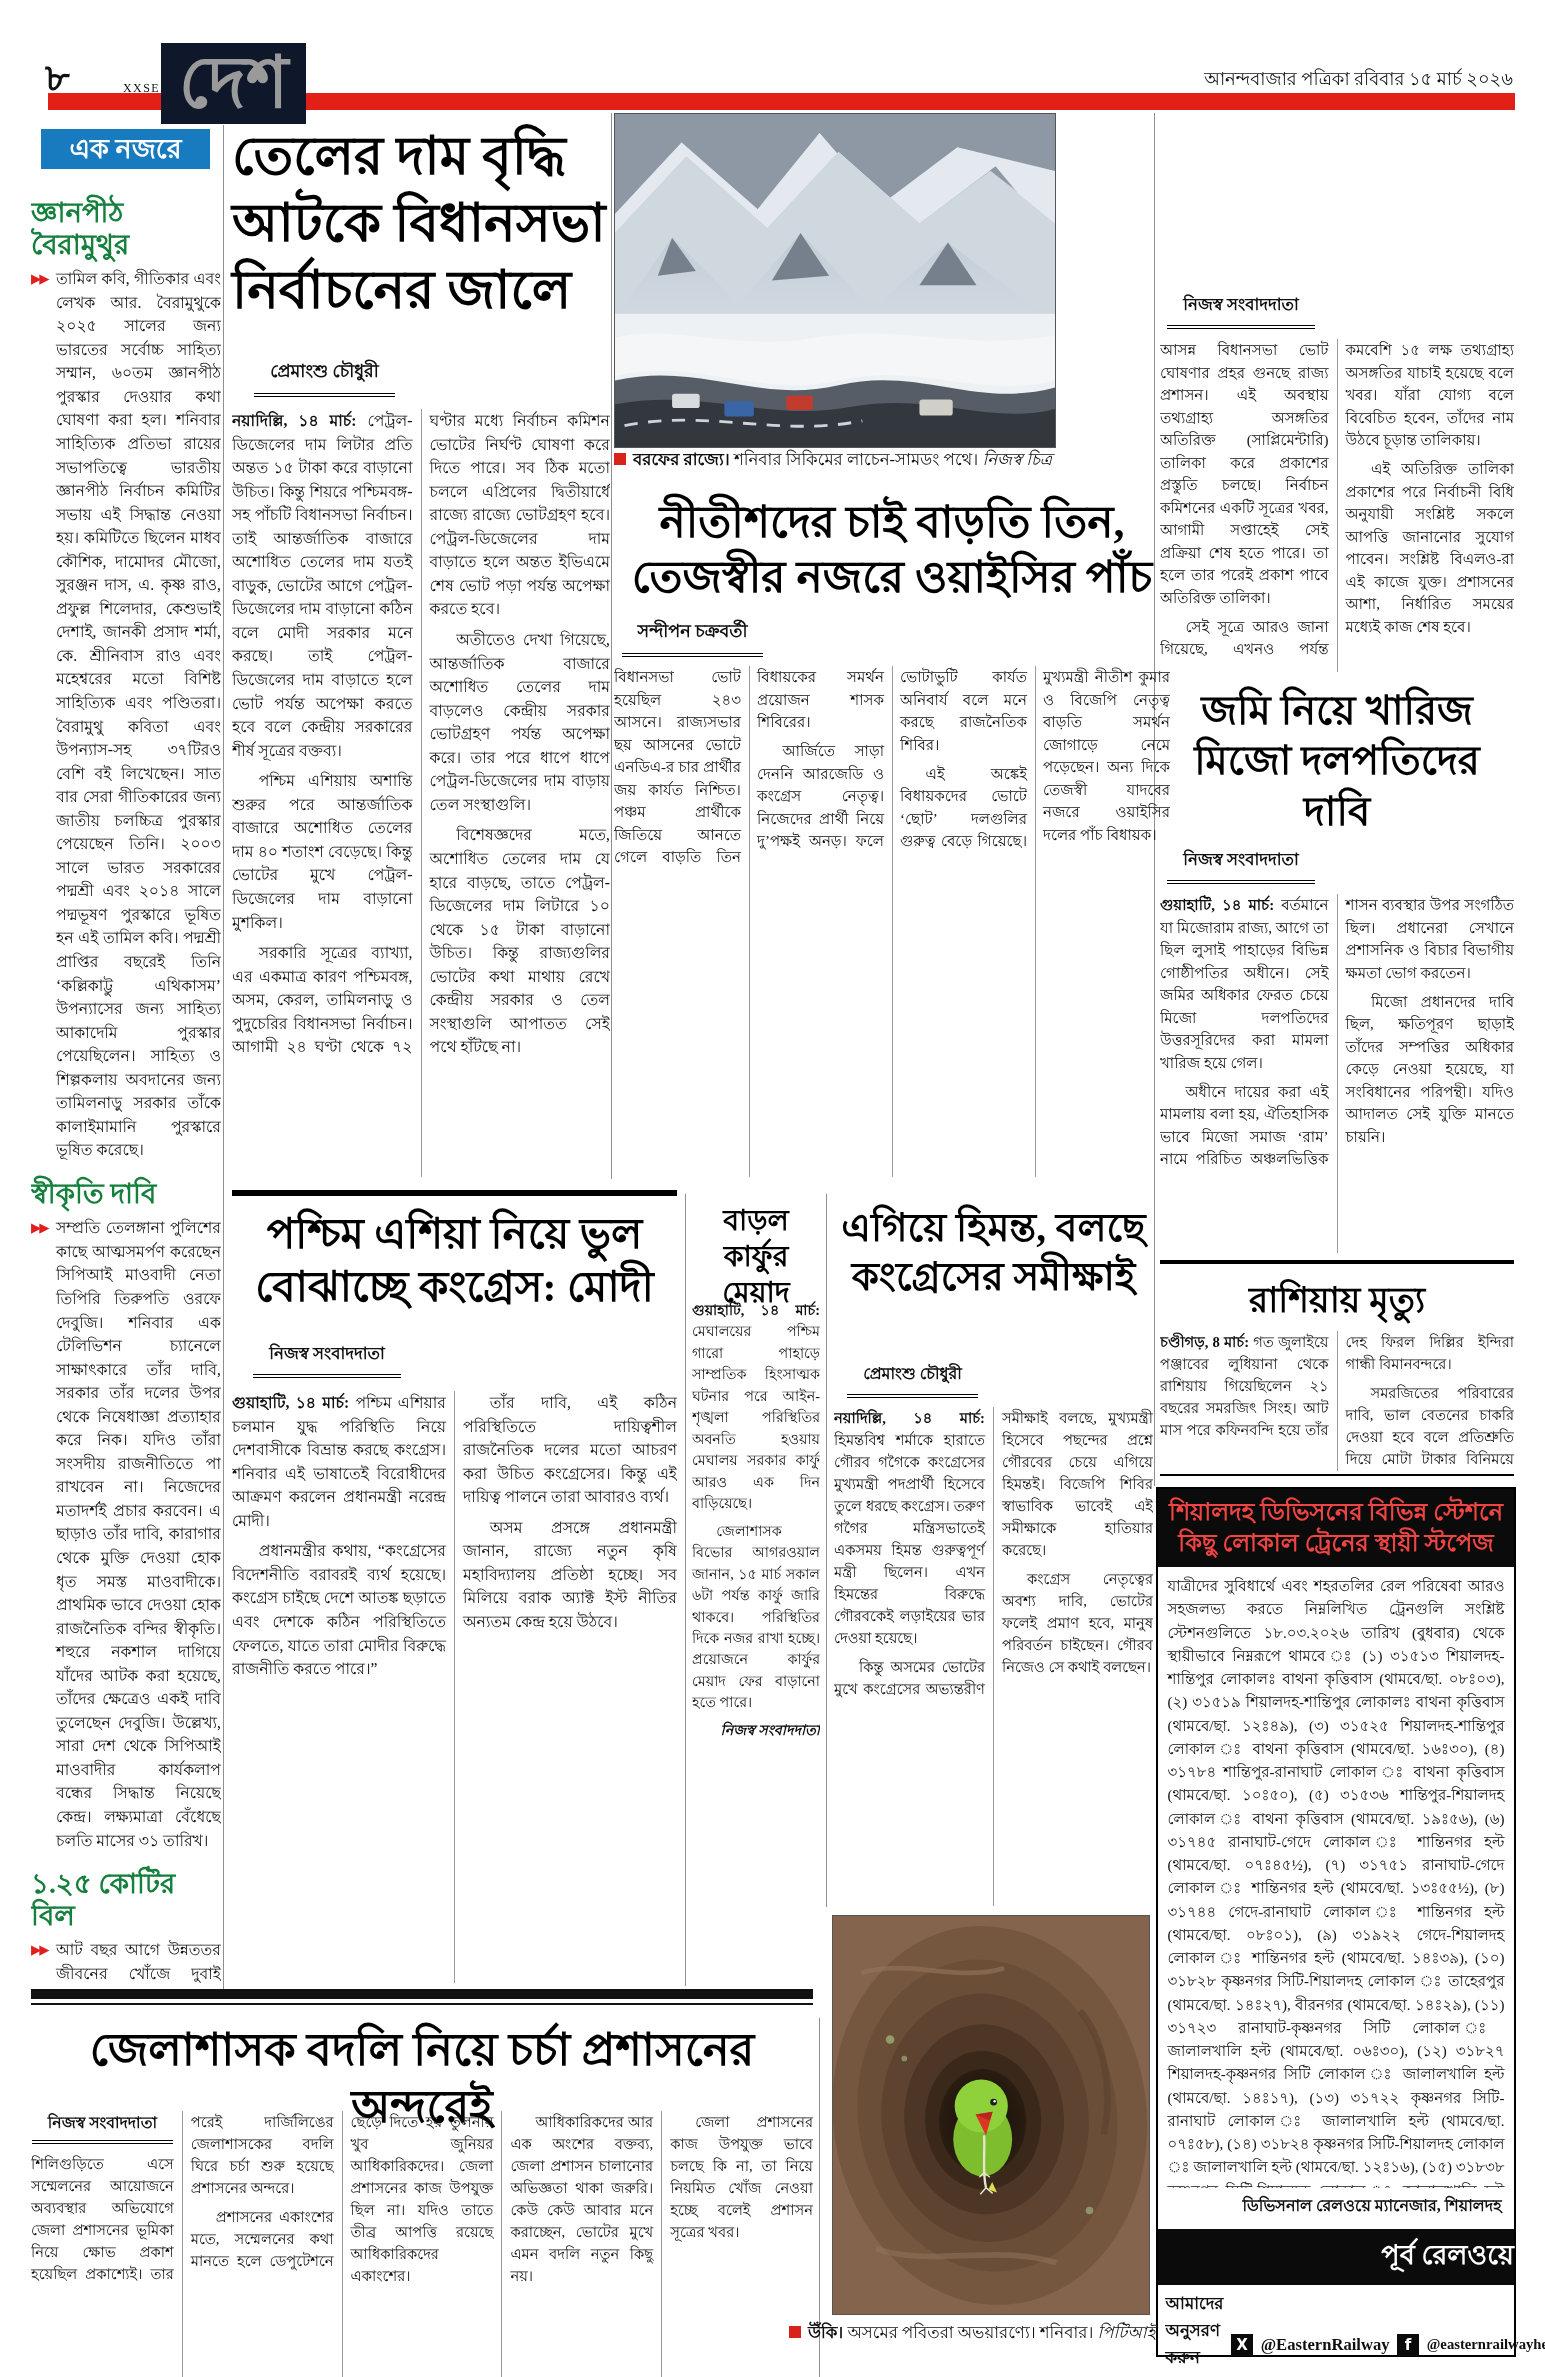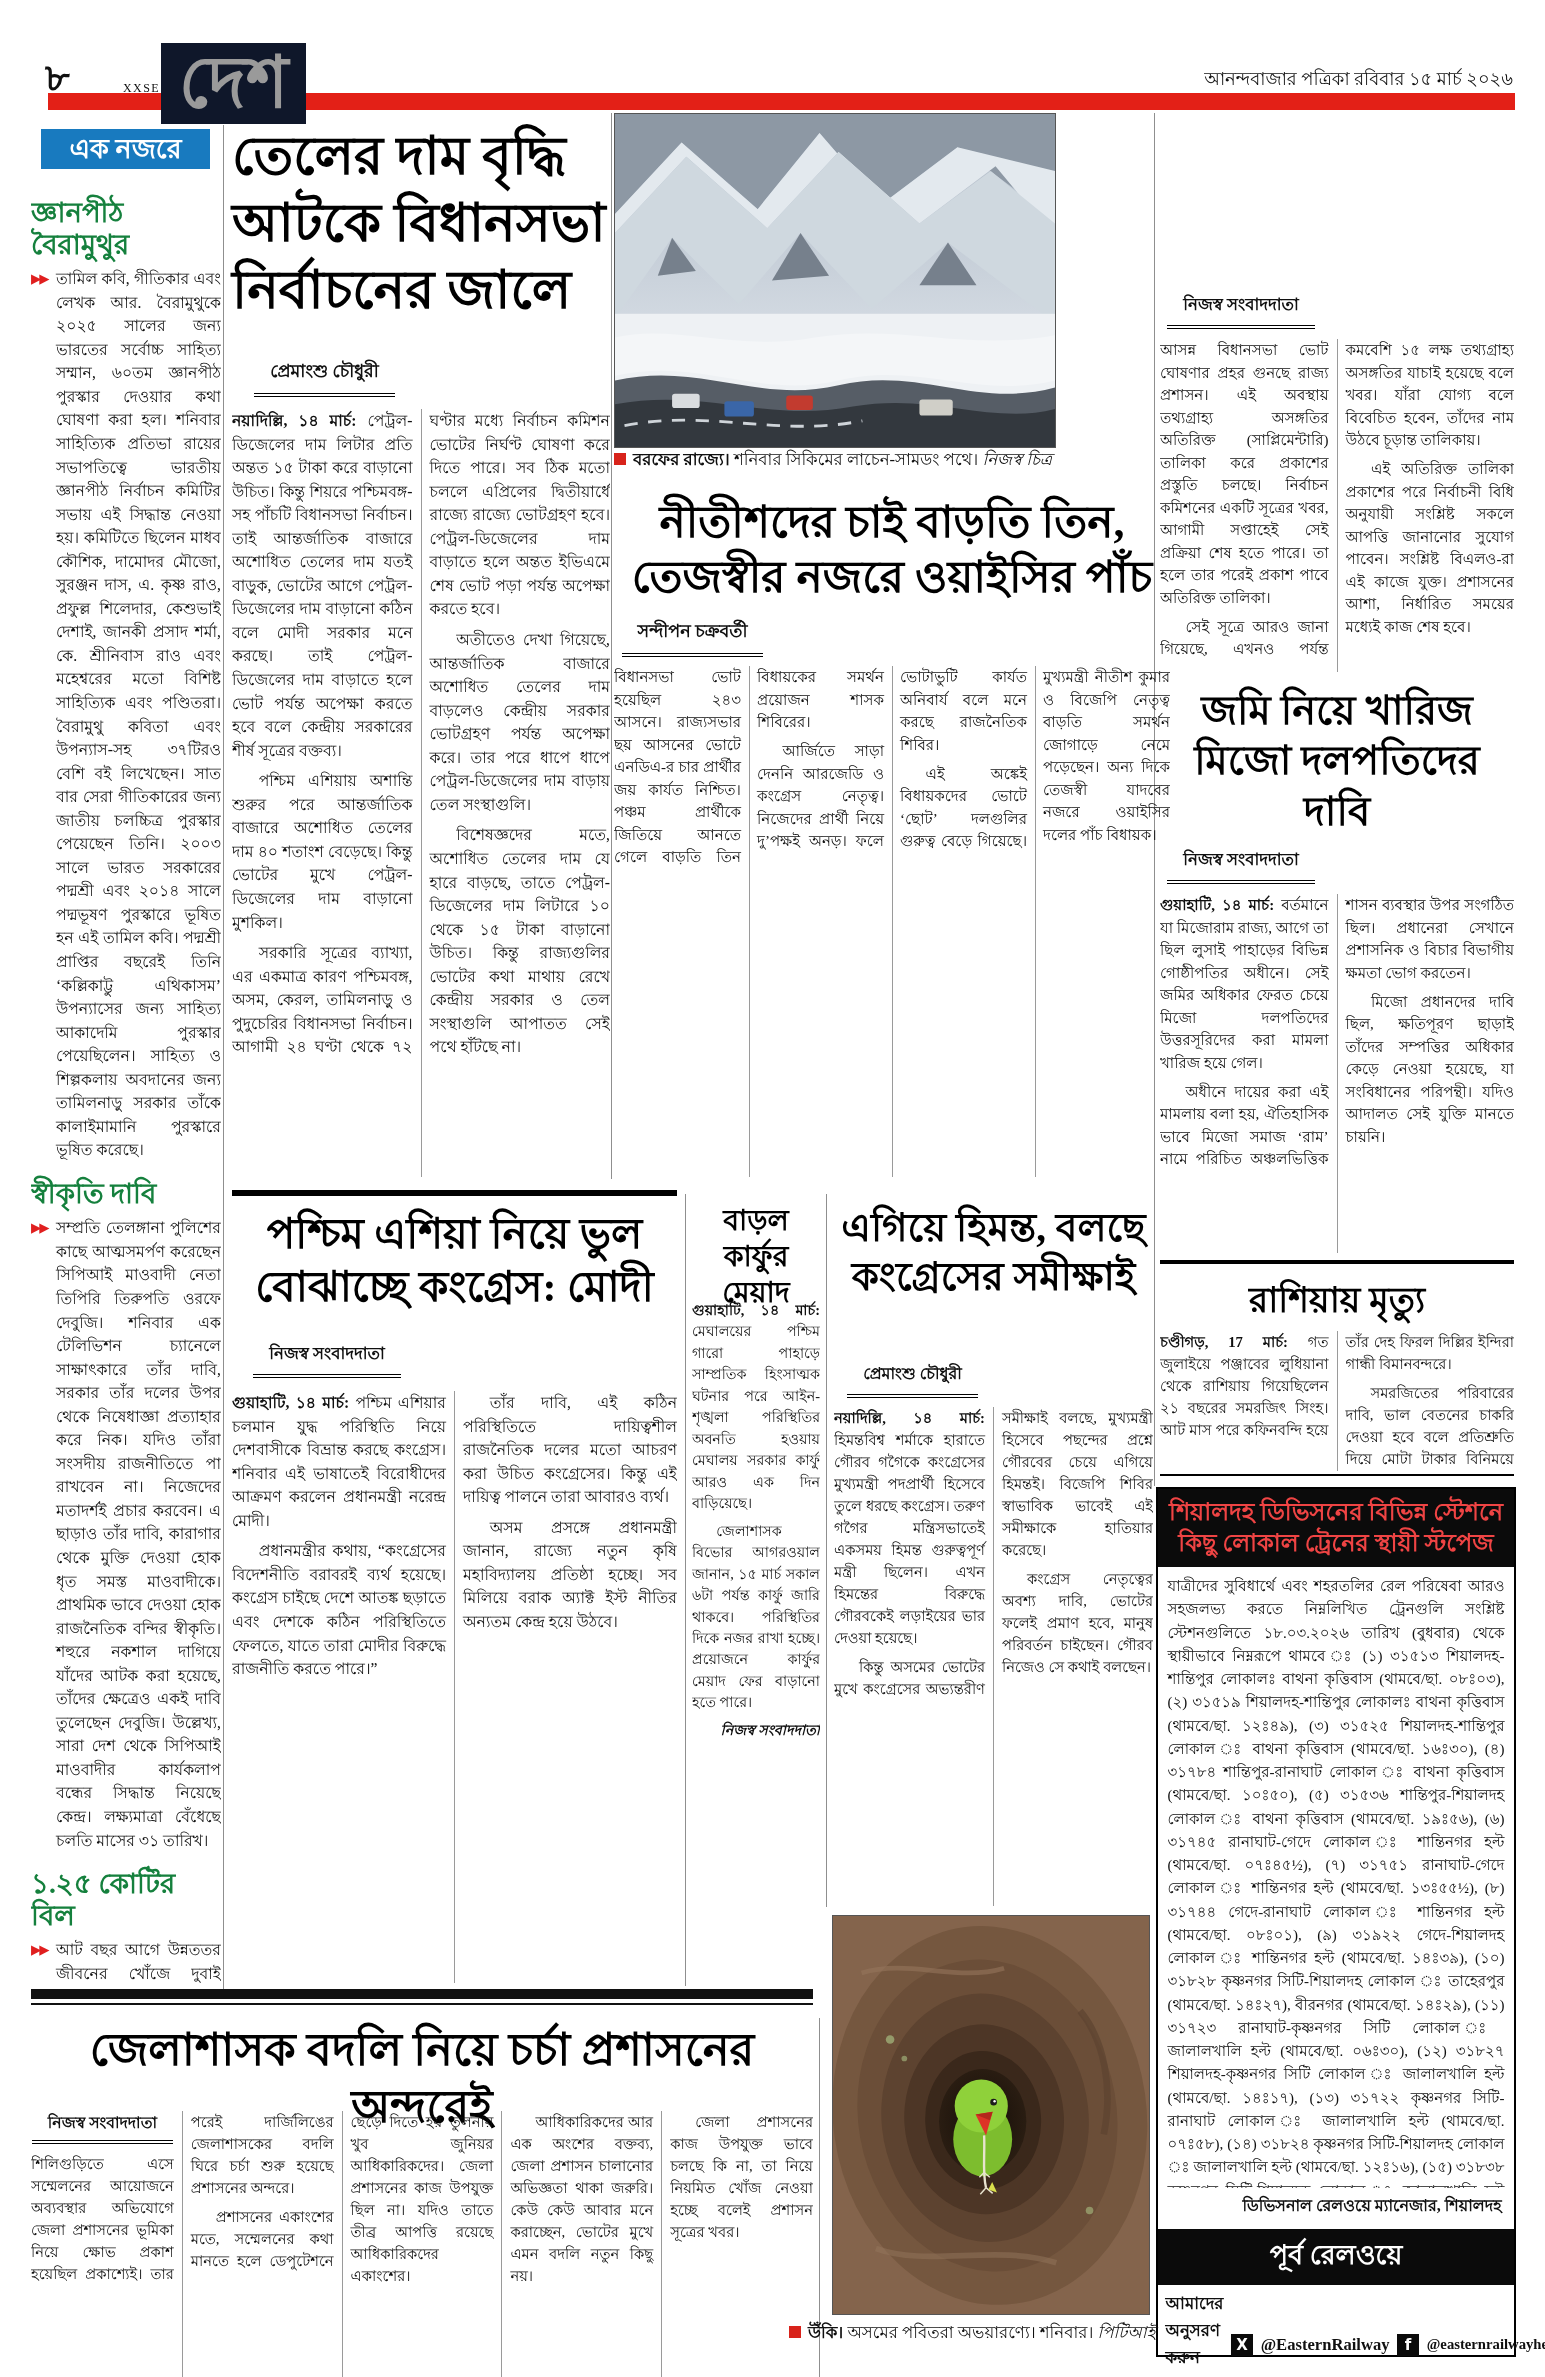--- a/index.html
+++ b/index.html
@@ -33,21 +33,21 @@
   .credit-r{text-align:right;font-style:italic;font-weight:bold;text-indent:0;}
   
   #train-box{position:absolute;left:1156px;top:1487px;width:360px;height:870px;
              border:2.4px solid #000;box-sizing:border-box;background:#fff;}
   #train-box .tb-title{background:#0b0b0b;color:#ef4444;font-weight:bold;font-size:24px;
              line-height:1.3;text-align:center;padding:7.6px 6.7px;}
   #train-box .tb-body{font-size:15px;line-height:1.55;text-align:justify;
              padding:8.6px 9.5px 0;height:613px;overflow:hidden;}
   #train-box .tb-sign{font-size:16px;font-weight:bold;text-align:right;padding:4.8px 12.4px 3.8px;}
   #train-box .tb-band{background:#0b0b0b;color:#fff;font-weight:bold;font-size:27px;
-             text-align:center;padding:5.7px 0;margin-top:4.8px;}
+             text-align:right;padding:5.7px 0;margin-top:4.8px;}
   #train-box .tb-follow{display:flex;align-items:center;gap:7.6px;font-size:16.6px;
              font-weight:bold;padding:5.7px 7.6px;}
   .soc{display:inline-flex;align-items:center;justify-content:center;width:22px;height:22px;
        background:#0b0b0b;color:#fff;font-family:"DejaVu Sans",sans-serif;
        font-weight:bold;font-size:15px;flex:0 0 auto;}
   #logo-box{position:absolute;left:161px;top:43px;width:145px;height:81px;background:#0f172a;
             z-index:3;text-align:center;font-weight:bold;font-size:72px;line-height:80px;color:#9a9a9a;}
   .photo-frame{position:absolute;border:0.5px solid #555;overflow:hidden;}
 </style>
 </head>
@@ -165,21 +165,21 @@
     <div>
         <p>অধীনে দায়ের করা এই মামলায় বলা হয়, ঐতিহাসিক ভাবে মিজো সমাজ ‘রাম’ নামে পরিচিত অঞ্চলভিত্তিক শাসন ব্যবস্থার উপর সংগঠিত ছিল। প্রধানেরা সেখানে প্রশাসনিক ও বিচার বিভাগীয় ক্ষমতা ভোগ করতেন।</p>
         <p>মিজো প্রধানদের দাবি ছিল, ক্ষতিপূরণ ছাড়াই তাঁদের সম্পত্তির অধিকার কেড়ে নেওয়া হয়েছে, যা সংবিধানের পরিপন্থী। যদিও আদালত সেই যুক্তি মানতে চায়নি।</p>
       </div>
   </div>
 
   <div class="hrule" style="left:1160px;top:1260px;width:354px;height:4.3px;"></div>
 
   <div class="abs hl ctr" style="left:1160px;top:1279px;width:354px;font-size:35px;">রাশিয়ায় মৃত্যু</div>
   <div class="abs body-txt cols2" style="left:1160px;top:1331px;width:354px;height:140px;font-size:14.7px;">
-    <p class="lede"><b class="dl">চণ্ডীগড়, 17 মার্চ:</b> <span>গত জুলাইয়ে পঞ্জাবের লুধিয়ানা থেকে রাশিয়ায় গিয়েছিলেন ২১ বছরের সমরজিৎ সিংহ। আট মাস পরে কফিনবন্দি হয়ে তাঁর দেহ ফিরল দিল্লির ইন্দিরা গান্ধী বিমানবন্দরে।</span></p>
+    <p class="lede"><b class="dl">চণ্ডীগড়, 8 মার্চ:</b> <span>গত জুলাইয়ে পঞ্জাবের লুধিয়ানা থেকে রাশিয়ায় গিয়েছিলেন ২১ বছরের সমরজিৎ সিংহ। আট মাস পরে কফিনবন্দি হয়ে তাঁর দেহ ফিরল দিল্লির ইন্দিরা গান্ধী বিমানবন্দরে।</span></p>
     <div>
         <p>সমরজিতের পরিবারের দাবি, ভাল বেতনের চাকরি দেওয়া হবে বলে প্রতিশ্রুতি দিয়ে মোটা টাকার বিনিময়ে তাঁকে রাশিয়ায় পাঠায় একটি নিয়োগ এজেন্সি। কিন্তু জোর করে যোগ দেওয়ানো হয় রুশ সেনাবাহিনীতে। কোনও প্রশিক্ষণ ছাড়া।</p>
       </div>
 
   </div>
   <div class="hrule" style="left:1160px;top:1474px;width:354px;height:2.4px;"></div>
 
   <div id="train-box">
     <div class="tb-title">শিয়ালদহ ডিভিসনের বিভিন্ন স্টেশনে কিছু লোকাল ট্রেনের স্থায়ী স্টপেজ</div>
     <div class="tb-body">যাত্রীদের সুবিধার্থে এবং শহরতলির রেল পরিষেবা আরও সহজলভ্য করতে নিম্নলিখিত ট্রেনগুলি সংশ্লিষ্ট স্টেশনগুলিতে ১৮.০৩.২০২৬ তারিখ (বুধবার) থেকে স্থায়ীভাবে নিম্নরূপে থামবে ঃ (১) ৩১৫১৩ শিয়ালদহ-শান্তিপুর লোকালঃ বাথনা কৃত্তিবাস (থামবে/ছা. ০৮ঃ০৩), (২) ৩১৫১৯ শিয়ালদহ-শান্তিপুর লোকালঃ বাথনা কৃত্তিবাস (থামবে/ছা. ১২ঃ৪৯), (৩) ৩১৫২৫ শিয়ালদহ-শান্তিপুর লোকাল ঃ বাথনা কৃত্তিবাস (থামবে/ছা. ১৬ঃ৩০), (৪) ৩১৭৮৪ শান্তিপুর-রানাঘাট লোকাল ঃ বাথনা কৃত্তিবাস (থামবে/ছা. ১০ঃ৫০), (৫) ৩১৫৩৬ শান্তিপুর-শিয়ালদহ লোকাল ঃ বাথনা কৃত্তিবাস (থামবে/ছা. ১৯ঃ৫৬), (৬) ৩১৭৪৫ রানাঘাট-গেদে লোকাল ঃ শান্তিনগর হল্ট (থামবে/ছা. ০৭ঃ৪৫½), (৭) ৩১৭৫১ রানাঘাট-গেদে লোকাল ঃ শান্তিনগর হল্ট (থামবে/ছা. ১৩ঃ৫৫½), (৮) ৩১৭৪৪ গেদে-রানাঘাট লোকাল ঃ শান্তিনগর হল্ট (থামবে/ছা. ০৮ঃ০১), (৯) ৩১৯২২ গেদে-শিয়ালদহ লোকাল ঃ শান্তিনগর হল্ট (থামবে/ছা. ১৪ঃ৩৯), (১০) ৩১৮২৮ কৃষ্ণনগর সিটি-শিয়ালদহ লোকাল ঃ তাহেরপুর (থামবে/ছা. ১৪ঃ২৭), বীরনগর (থামবে/ছা. ১৪ঃ২৯), (১১) ৩১৭২৩ রানাঘাট-কৃষ্ণনগর সিটি লোকাল ঃ জালালখালি হল্ট (থামবে/ছা. ০৬ঃ৩০), (১২) ৩১৮২৭ শিয়ালদহ-কৃষ্ণনগর সিটি লোকাল ঃ জালালখালি হল্ট (থামবে/ছা. ১৪ঃ১৭), (১৩) ৩১৭২২ কৃষ্ণনগর সিটি-রানাঘাট লোকাল ঃ জালালখালি হল্ট (থামবে/ছা. ০৭ঃ৫৮), (১৪) ৩১৮২৪ কৃষ্ণনগর সিটি-শিয়ালদহ লোকাল ঃ জালালখালি হল্ট (থামবে/ছা. ১২ঃ১৬), (১৫) ৩১৮৩৮ কৃষ্ণনগর সিটি-শিয়ালদহ লোকাল ঃ জালালখালি হল্ট (থামবে/ছা. ২০ঃ০৪), (১৬) ৩১৮৩৭ শিয়ালদহ-কৃষ্ণনগর সিটি গ্যালপিং লোকাল ঃ জালালখালি হল্ট (থামবে/ছা. ২০ঃ৪৯), (১৭) ৩১৮১৬ কৃষ্ণনগর সিটি-শিয়ালদহ লোকাল ঃ জালালখালি হল্ট (থামবে/ছা. ০৬ঃ১১), (১৮) ৩১৮৪৩ শিয়ালদহ-কৃষ্ণনগর সিটি লোকাল ঃ জালালখালি হল্ট (থামবে/ছা. ২৩ঃ১৪), (১৯) ৩১৮২০ কৃষ্ণনগর সিটি-শিয়ালদহ লোকাল ঃ জালালখালি হল্ট (থামবে/ছা. ০৯ঃ০৪), (২০) ৩৩৮১৭ শিয়ালদহ-বনগাঁও লোকাল ঃ বিশরপাড়া কোদালিয়া (থামবে/ছা. ০৬ঃ২১), (২১) ৩৩০৬১ ক্যানিং-বারাসাত লোকাল ঃ বিশরপাড়া কোদালিয়া (থামবে/ছা. ১৬ঃ২৬), (২২) ৩৩৮১৪ বনগাঁও-শিয়ালদহ লোকাল ঃ বিশরপাড়া কোদালিয়া (থামবে/ছা. ০৫ঃ৪৩), (২৩) ৩৩৮১৬ বনগাঁও-শিয়ালদহ লোকাল ঃ বিশরপাড়া কোদালিয়া (থামবে/ছা. ০৬ঃ৩৩), (২৪) ৩৩৮২০ বনগাঁও-শিয়ালদহ লোকাল ঃ বিশরপাড়া কোদালিয়া (থামবে/ছা. ০৭ঃ৩২), (২৫) ৩৩৬২২ দত্তপুকুর-শিয়ালদহ লোকাল ঃ বিশরপাড়া কোদালিয়া (থামবে/ছা. ১১ঃ২৯), (২৬) ৩৪৫২১ ক্যানিং-শিয়ালদহ লোকাল ঃ মাতলা (থামবে/ছা. ০৭ঃ২৭), (২৭) ৩৪৫২৭ ক্যানিং-শিয়ালদহ লোকাল ঃ মাতলা (থামবে/ছা. ১০ঃ০৯), (২৮) ৩৪৫৩৬ শিয়ালদহ-ক্যানিং লোকাল ঃ মাতলা (থামবে/ছা. ১৭ঃ৩৯½), (২৯) ৩৪৫৩৮ শিয়ালদহ-ক্যানিং লোকাল ঃ মাতলা (থামবে/ছা. ১৮ঃ১১½), (৩০) ৩৪৯১৯ নামখানা-লক্ষ্মীকান্তপুর লোকাল ঃ মাধব নগর (থামবে/ছা. ১০ঃ৪৩½), (৩১) ৩৪৭৯৩ নামখানা-শিয়ালদহ লোকাল ঃ মাধব নগর (থামবে/ছা. ১৬ঃ৫৯½), (৩২) ৩৪৯১৮ লক্ষ্মীকান্তপুর-নামখানা লোকাল ঃ মাধব নগর (থামবে/ছা. ০৭ঃ৩০), (৩৩) ৩৪৯২০ লক্ষ্মীকান্তপুর-নামখানা লোকাল ঃ মাধব নগর (থামবে/ছা. ০৯ঃ৪০), (৩৪) ৩১৩৩৭ শিয়ালদহ-কল্যাণী সীমান্ত লোকাল ঃ বিধাননগর রোড (থামবে/ছা. ১৯ঃ১৭½), (৩৫) ৩১৮৩৩ শিয়ালদহ-কৃষ্ণনগর সিটি গ্যালপিং লোকাল ঃ সোদপুর (থামবে/ছা. ১৬ঃ২৮½), (৩৬) ৩১৬২৫ শিয়ালদহ-রানাঘাট লোকাল ঃ সোদপুর (থামবে/ছা. ১৬ঃ৩৫), (৩৭) ৬৩১১২ রানাঘাট-শিয়ালদহ এমইএমইউ ঃ মদনপুর (থামবে/ছা. ০৭ঃ৪৯½), (৩৮) ৩১৮৩৫ শিয়ালদহ-কৃষ্ণনগর সিটি লোকাল ঃ মদনপুর (থামবে/ছা. ১৮ঃ৪৮)।</div>

